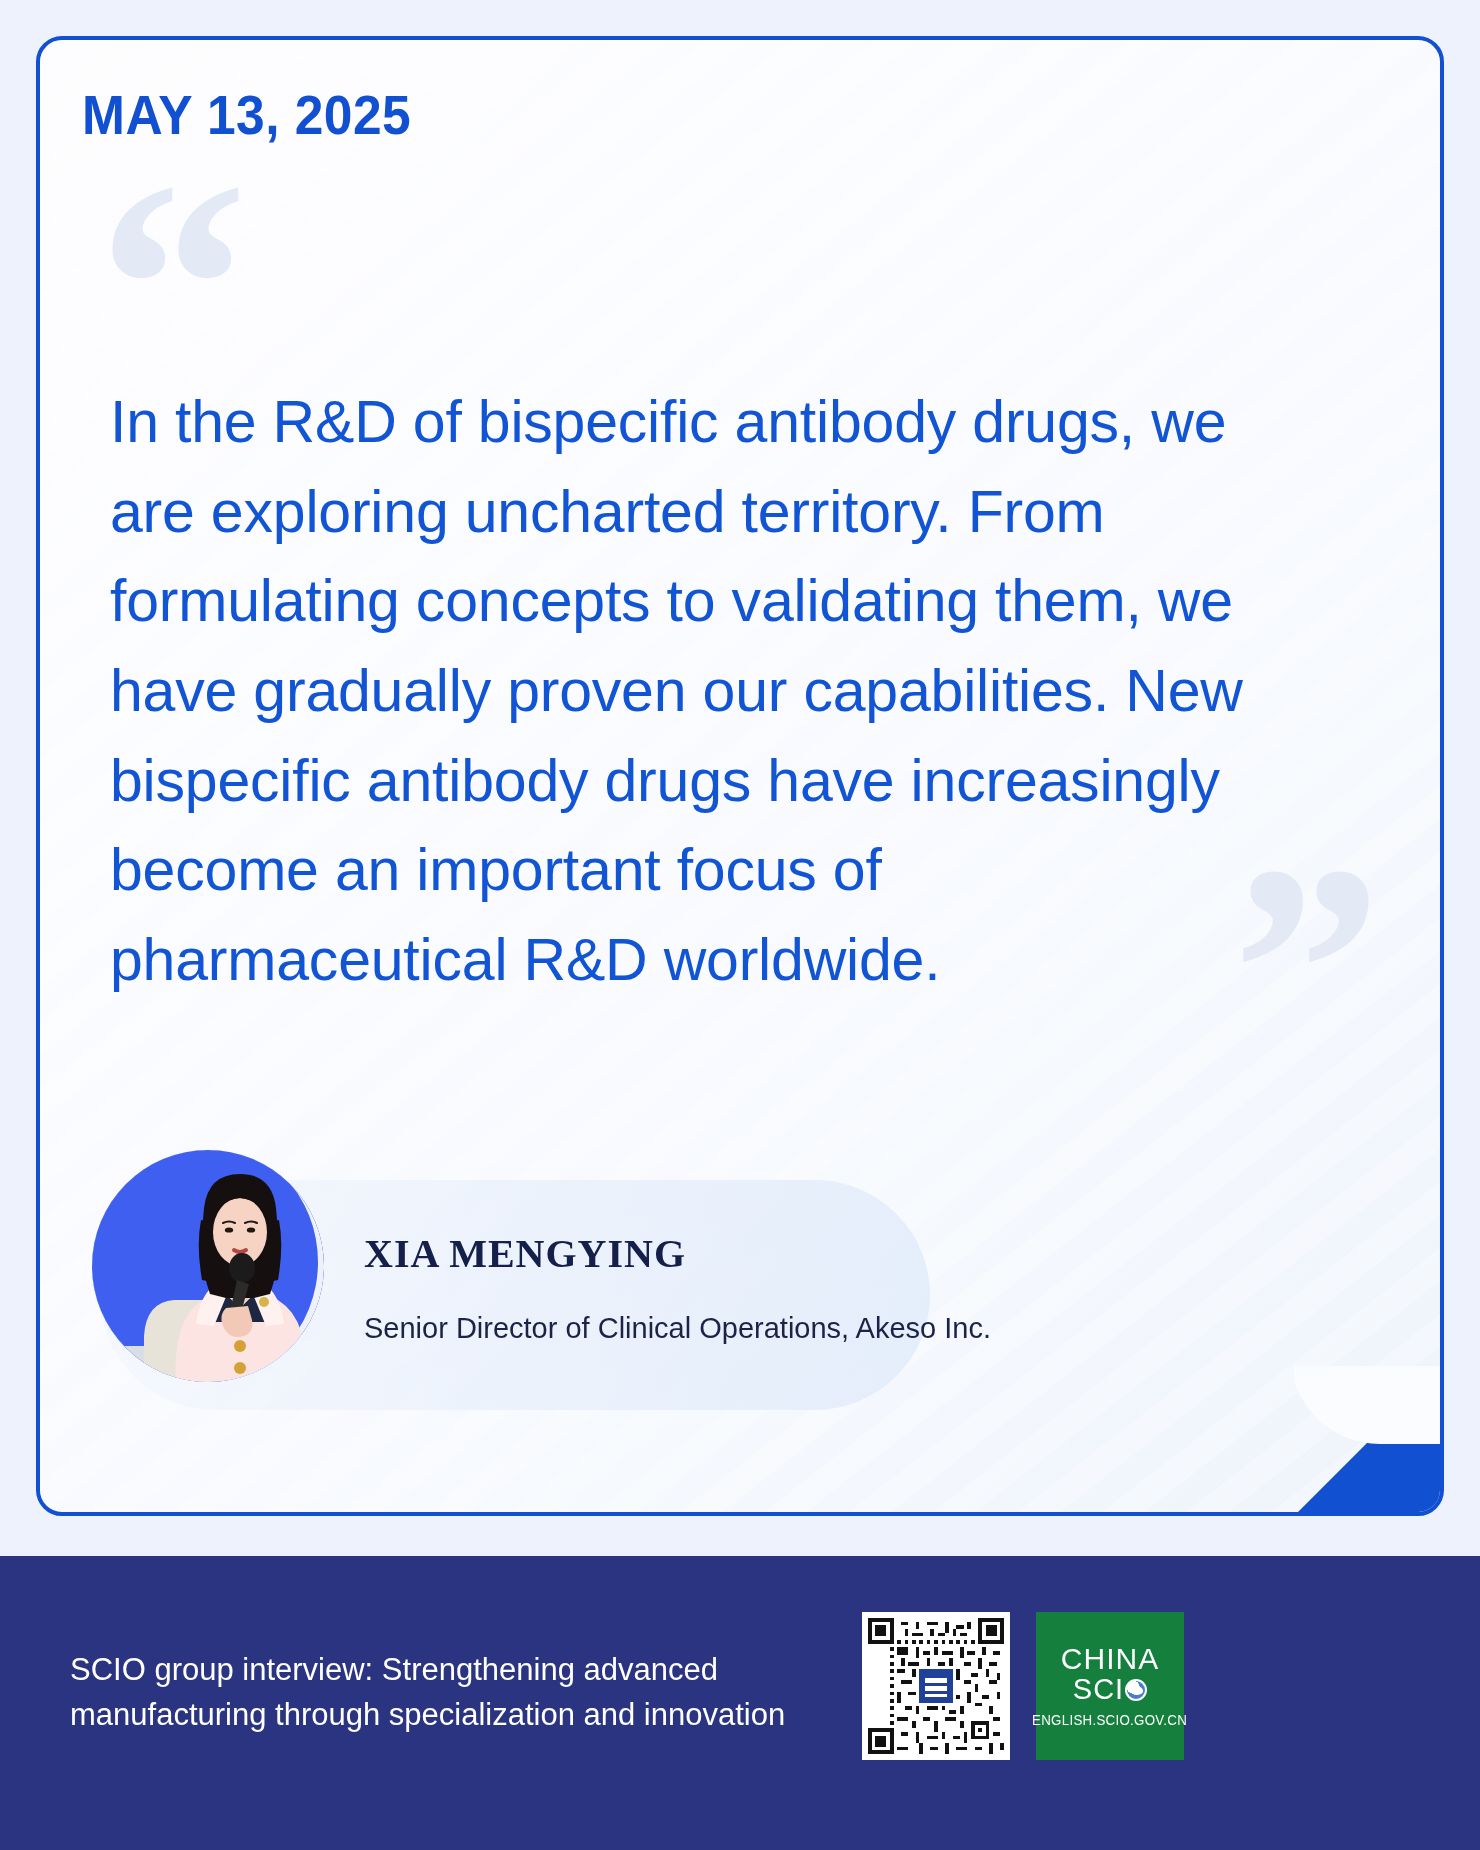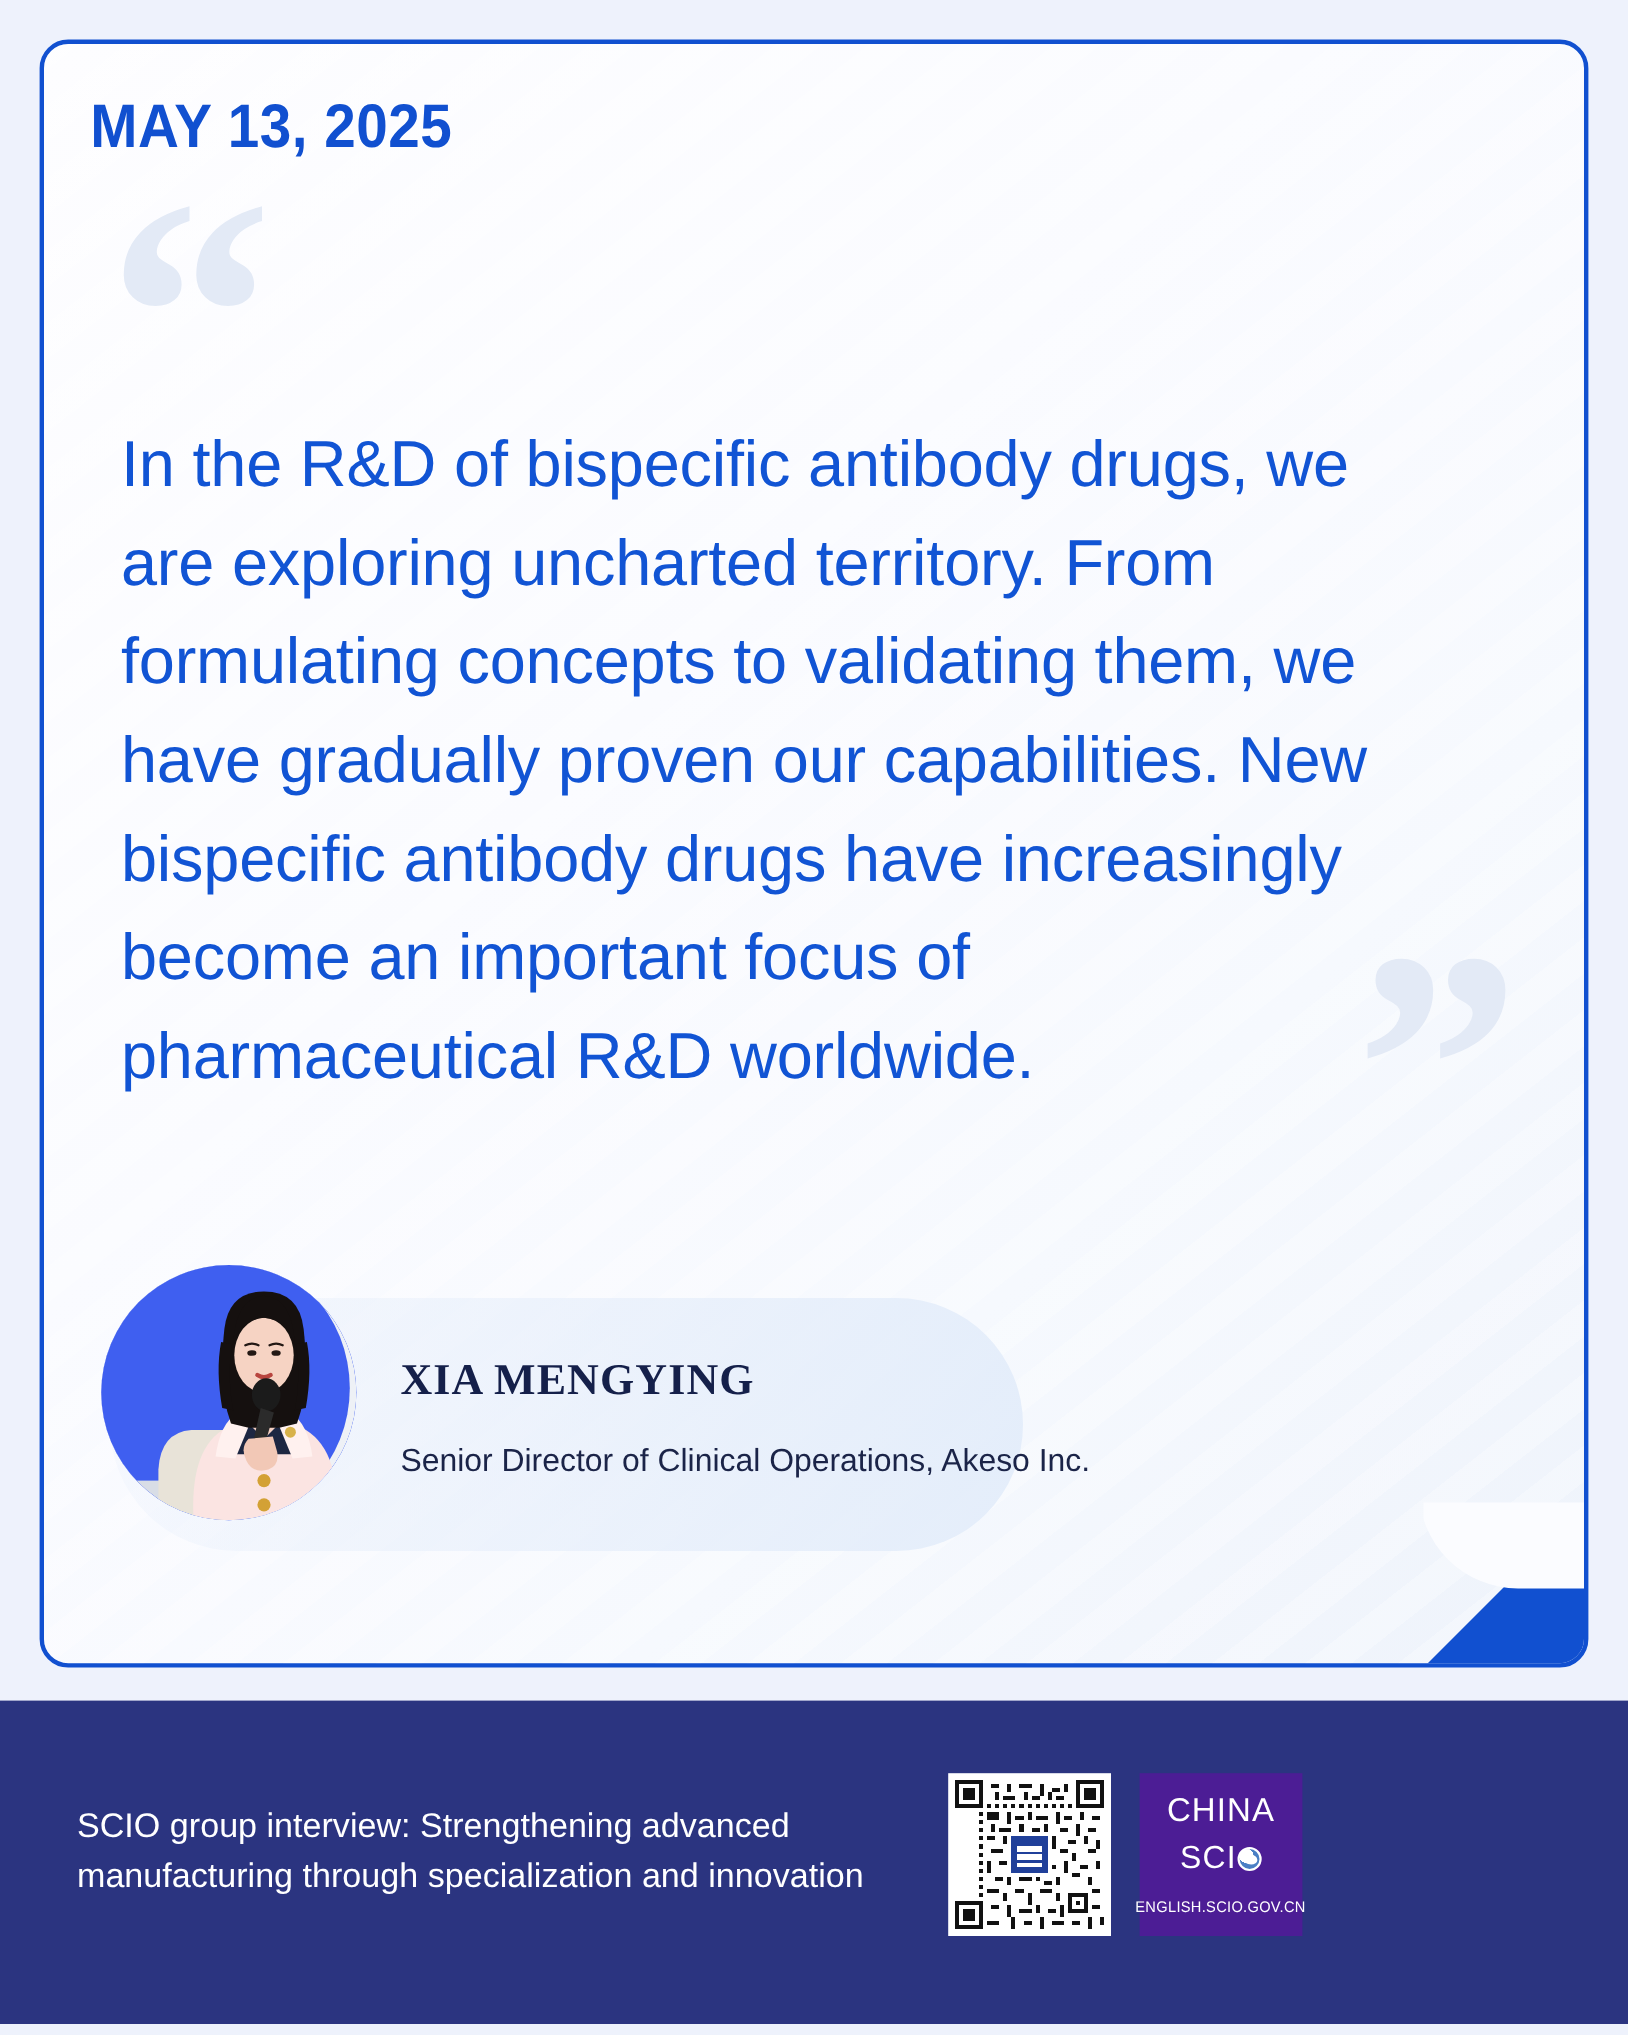--- a/index.html
+++ b/index.html
@@ -160,21 +160,21 @@
     position:absolute;
     right:-2px; bottom:72px;
     width:156px;height:110px;
     background:#fbfcff;
     border-bottom-left-radius:90px;
   }
 
   
   .footer{
     position:absolute;
-    left:0; bottom:10px;
+    left:0; bottom:0;
     width:1480px; height:294px;
     background:#2b3480;
     overflow:hidden;
   }
   .footer-text{
     position:absolute;
     left:70px; top:92px;
     width:760px;
     font-size:31px;
     line-height:1.45;
@@ -187,24 +187,24 @@
     width:148px;height:148px;
     background:#ffffff;
     padding:6px;
     box-sizing:border-box;
   }
   .qr svg{display:block;}
   .logo{
     position:absolute;
     left:1036px; top:1612px;
     width:148px;height:148px;
-    background:#4c1d95;
+    background:#15803d;
     display:flex;flex-direction:column;
     align-items:center;justify-content:center;
-    gap:14px;
+    gap:1px;
   }
   .logo .l1{
     color:#fff;font-size:30px;font-weight:400;letter-spacing:1px;
     line-height:1;font-family:"Liberation Sans",sans-serif;
   }
   .logo .l2{
     color:#fff;font-size:29px;font-weight:400;letter-spacing:1px;
     line-height:1;display:flex;align-items:center;gap:1px;
     font-family:"Liberation Sans",sans-serif;
   }

